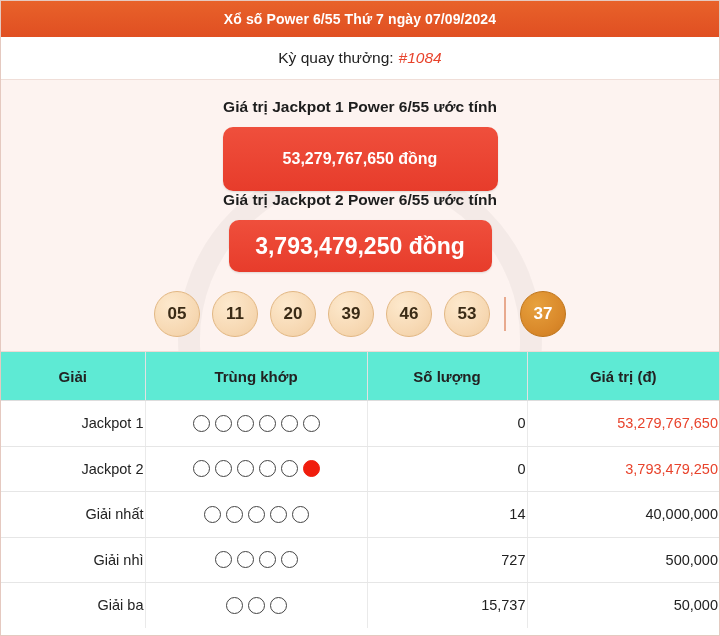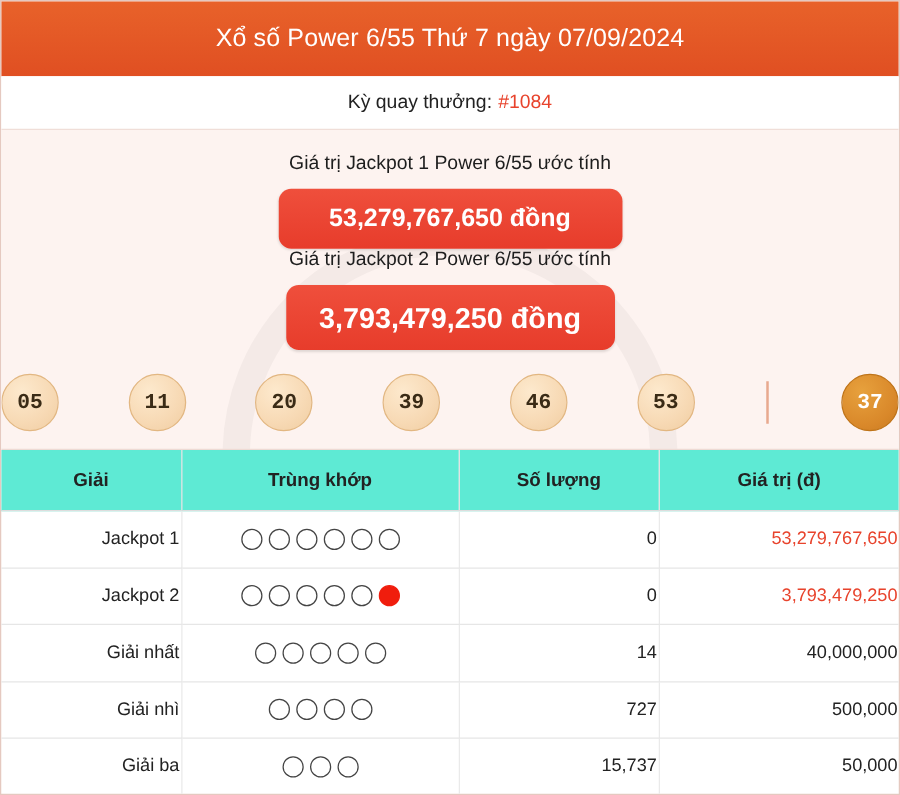--- a/index.html
+++ b/index.html
@@ -18,42 +18,42 @@
     width: 720px;
     height: 636px;
     position: relative;
     box-sizing: border-box;
     border: 1px solid #e5c9c0;
     background: #fff;
     overflow: hidden;
   }
   
   .header {
-    height: 60px;
+    height: 36px;
     background: linear-gradient(180deg, #e8622a 0%, #e04f22 100%);
     color: #fff;
     display: flex;
     align-items: center;
     justify-content: center;
-    font-size: 20px;
-    font-weight: normal;
+    font-size: 14px;
+    font-weight: bold;
     letter-spacing: 0.1px;
   }
   
   .draw-line {
     height: 42px;
     display: flex;
     align-items: center;
     justify-content: center;
     font-size: 15.5px;
     background: #fff;
     border-bottom: 1px solid #f0ded8;
   }
   .draw-line .label { color: #222; }
-  .draw-line .value { color: #e8432c; margin-left: 5px; }
+  .draw-line .value { color: #e8432c; margin-left: 5px; font-style: italic; }
 
   
   .jackpot-panel {
     position: relative;
     background: #fdf3f0;
     padding-top: 18px;
     padding-bottom: 14px;
     border-bottom: 1px solid #eedad4;
     overflow: hidden;
   }
@@ -64,54 +64,53 @@
     transform: translateX(-50%);
     width: 320px;
     height: 320px;
     border-radius: 50%;
     border: 22px solid rgba(0,0,0,0.035);
     pointer-events: none;
   }
   .jp-title {
     text-align: center;
     font-size: 15.5px;
-    font-weight: normal;
+    font-weight: bold;
     color: #1d1d1d;
     position: relative;
     z-index: 2;
   }
   .jp-amount {
     margin: 11px auto 0 auto;
     width: 275px;
-    height: 48px;
+    height: 64px;
     border-radius: 10px;
     background: linear-gradient(180deg, #ef4f3c 0%, #e73c2b 100%);
     color: #fff;
-    font-size: 20px;
+    font-size: 16px;
     font-weight: bold;
     display: flex;
     align-items: center;
     justify-content: center;
     position: relative;
     z-index: 2;
     box-shadow: 0 1px 2px rgba(0,0,0,0.12);
   }
   .jp-title.second { }
   .jp-amount.second { width: 263px; height: 52px; font-size: 23px; }
 
   
   .balls {
     margin-top: 19px;
     display: flex;
     align-items: center;
-    justify-content: space-between;
+    justify-content: center;
     gap: 12px;
     position: relative;
     z-index: 2;
-    font-family: Liberation Mono, monospace;
   }
   .ball {
     width: 44px;
     height: 44px;
     border-radius: 50%;
     background: radial-gradient(circle at 35% 30%, #fde9cd 0%, #f7d9b4 60%, #f0cda2 100%);
     border: 1px solid #e2b782;
     color: #3a2b16;
     font-size: 17px;
     font-weight: bold;

